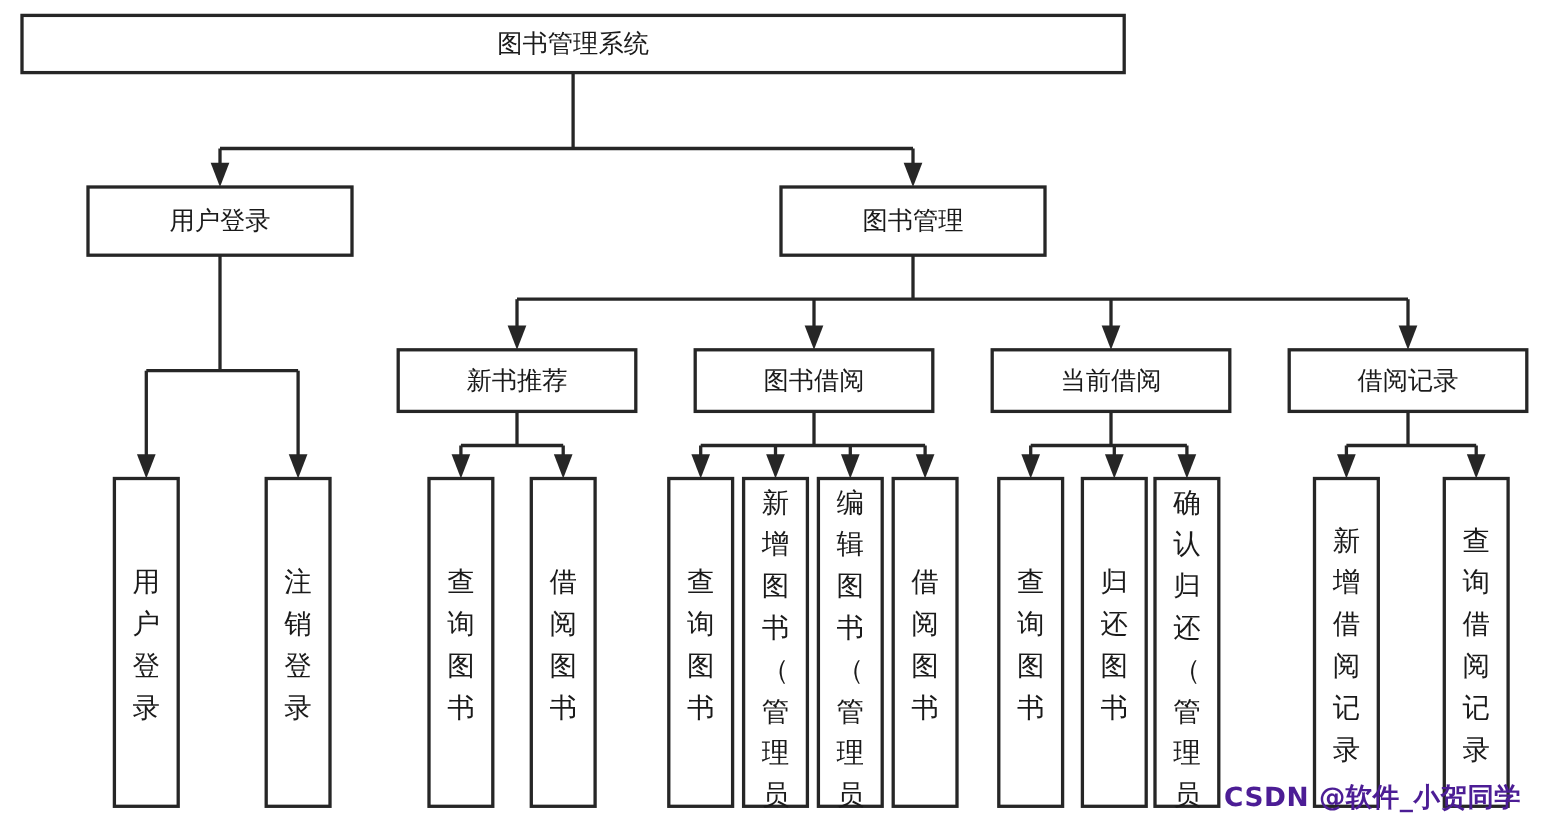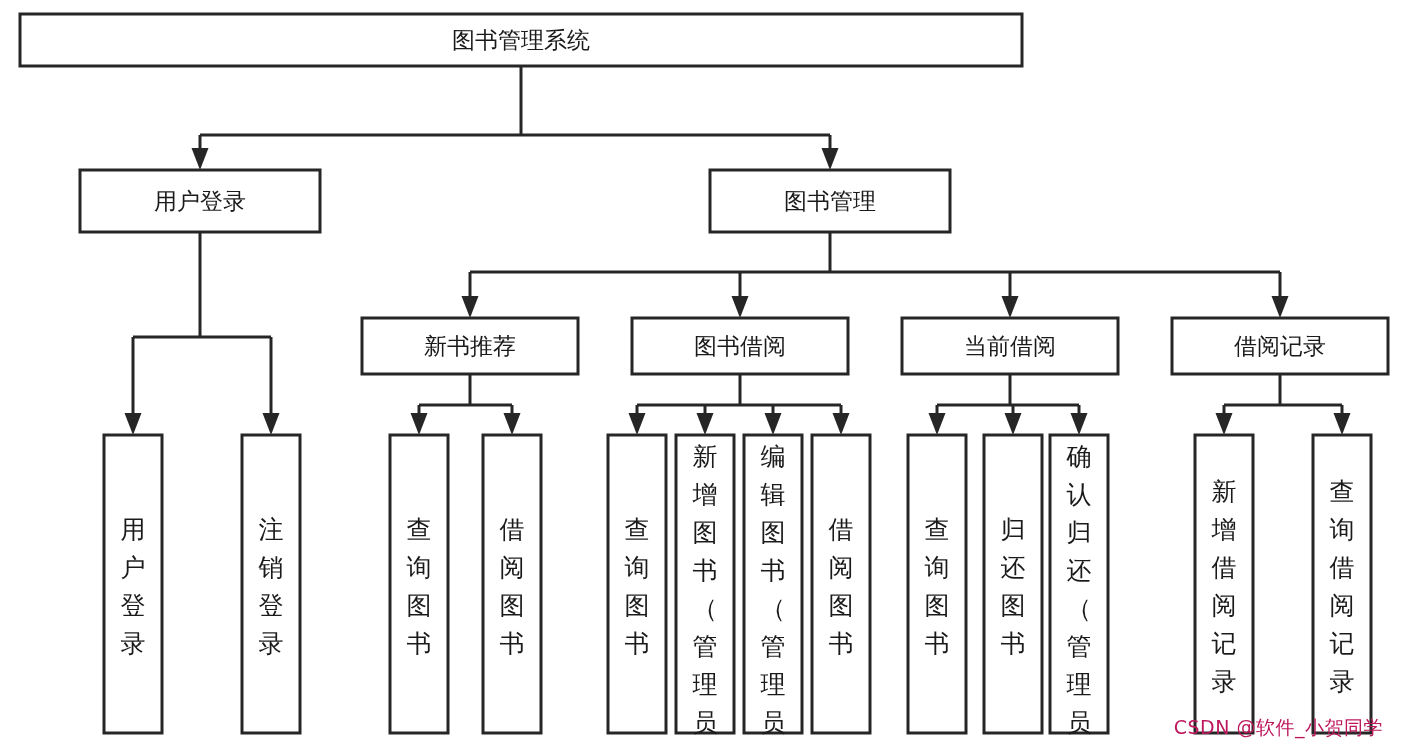--- a/index.html
+++ b/index.html
@@ -53,25 +53,26 @@
     font-family: "DejaVu Sans", "Liberation Sans", sans-serif;
     font-size: 25px;
     fill: #1a1a1a;
     text-anchor: middle;
   }
   .watermark {
     position: absolute;
     right: 22px;
     bottom: 6px;
     font-family: "DejaVu Sans", "Liberation Sans", sans-serif;
-    font-size: 19px;
-    color: #be185d;
+    font-size: 24px;
+    color: #4c1d95;
     white-space: nowrap;
     letter-spacing: 0.5px;
     user-select: none;
+    font-weight: bold;
   }
 </style>
 </head>
 <body>
 
 <div id="diagram-root">
   <svg id="flow-svg" viewBox="0 0 1405 747">
     <g id="edge-layer">
         <g>
           <path d="M 521 66 L 521 135" class="conn-line"></path>

